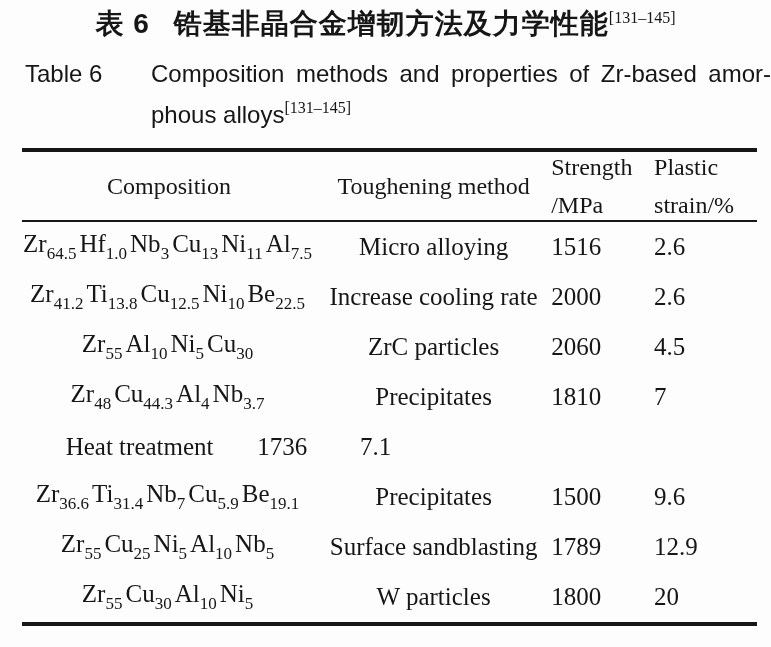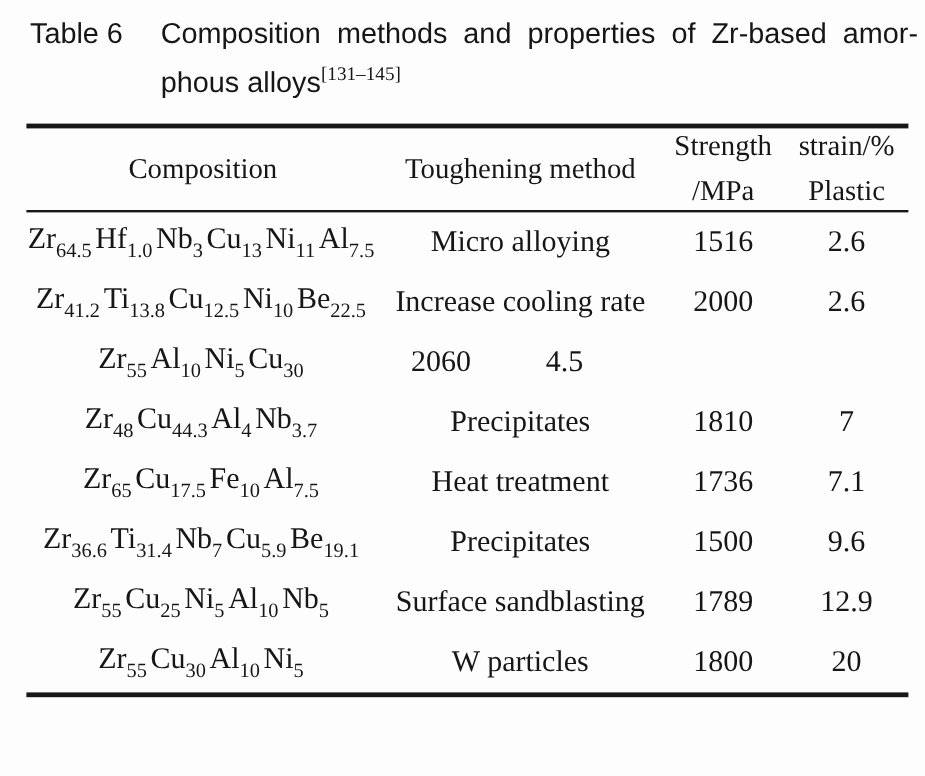--- a/index.html
+++ b/index.html
@@ -32,20 +32,21 @@
     letter-spacing: 0;
   }
 
   
   .caption {
     display: flex;
     margin: 8px 0 0 25px;
     font-family: "Liberation Sans", "DejaVu Sans", sans-serif;
     font-size: 24px;
     font-weight: 400;
+    gap: 17px;
   }
   .caption-label { width: 109px; flex: none; line-height: 41px; }
   .caption-body  { width: 631px; line-height: 41px; }
   .cap-line1 { text-align: justify; text-align-last: justify; }
 
   
   .tbl {
     margin: 10px 14px 0 22px;   
     font-family: "Liberation Serif", "DejaVu Serif", serif;
   }
@@ -53,59 +54,60 @@
   .rule-thin  { height: 2px; background: #171717; }
 
   .thead {
     display: flex;
     align-items: center;
     height: 68px;
     font-size: 24px;
   }
   .col-comp   { width: 40%; text-align: center; }
   .col-method { width: 32%; text-align: center; }
-  .col-num    { width: 14%; text-align: center; }
+  .col-num    { width: 14%; text-align: left; }
   .two-line div { line-height: 38px; }
 
   .tr {
     display: flex;
     align-items: center;
     height: 50px;
     font-size: 25px;
   }
   .eg { margin-right: 3px; white-space: nowrap; font-family: Liberation Serif, serif; }
   .eg .sub { font-size: 17px; vertical-align: -7px; letter-spacing: 0; }
 </style>
 </head>
 <body>
 
 <div class="page">
 
+  <div class="title-cn"><span>表 6</span><span class="gap"></span><span>锆基非晶合金增韧方法及力学性能</span><span class="sup-ref">[131–145]</span></div>
 
   <div class="caption">
     <div class="caption-label">Table 6</div>
     <div class="caption-body">
       <div class="cap-line1">Composition methods and properties of Zr-based amor-</div>
       <div class="cap-line2"><span>phous alloys</span><span class="sup-ref">[131–145]</span></div>
     </div>
   </div>
 
   <div class="tbl">
     <div class="rule-thick"></div>
 
     <div class="thead">
       <div class="col-comp">Composition</div>
       <div class="col-method">Toughening method</div>
       <div class="col-num two-line">
         <div>Strength</div>
         <div>/MPa</div>
       </div>
       <div class="col-num two-line">
+        <div>Plastic</div>
         <div>strain/%</div>
-        <div>Plastic</div>
       </div>
     </div>
 
     <div class="rule-thin"></div>
 
     <div>
   <div class="tr">
     <div class="col-comp"><span class="eg"><span class="el">Zr</span><span class="sub">64.5</span></span><span class="eg"><span class="el">Hf</span><span class="sub">1.0</span></span><span class="eg"><span class="el">Nb</span><span class="sub">3</span></span><span class="eg"><span class="el">Cu</span><span class="sub">13</span></span><span class="eg"><span class="el">Ni</span><span class="sub">11</span></span><span class="eg"><span class="el">Al</span><span class="sub">7.5</span></span></div>
     <div class="col-method">Micro alloying</div>
     <div class="col-num">1516</div>
@@ -114,33 +116,33 @@
 
   <div class="tr">
     <div class="col-comp"><span class="eg"><span class="el">Zr</span><span class="sub">41.2</span></span><span class="eg"><span class="el">Ti</span><span class="sub">13.8</span></span><span class="eg"><span class="el">Cu</span><span class="sub">12.5</span></span><span class="eg"><span class="el">Ni</span><span class="sub">10</span></span><span class="eg"><span class="el">Be</span><span class="sub">22.5</span></span></div>
     <div class="col-method">Increase cooling rate</div>
     <div class="col-num">2000</div>
     <div class="col-num">2.6</div>
   </div>
 
   <div class="tr">
     <div class="col-comp"><span class="eg"><span class="el">Zr</span><span class="sub">55</span></span><span class="eg"><span class="el">Al</span><span class="sub">10</span></span><span class="eg"><span class="el">Ni</span><span class="sub">5</span></span><span class="eg"><span class="el">Cu</span><span class="sub">30</span></span></div>
+    <div class="col-method">ZrC particles</div>
     <div class="col-num">2060</div>
     <div class="col-num">4.5</div>
   </div>
 
   <div class="tr">
     <div class="col-comp"><span class="eg"><span class="el">Zr</span><span class="sub">48</span></span><span class="eg"><span class="el">Cu</span><span class="sub">44.3</span></span><span class="eg"><span class="el">Al</span><span class="sub">4</span></span><span class="eg"><span class="el">Nb</span><span class="sub">3.7</span></span></div>
     <div class="col-method">Precipitates</div>
     <div class="col-num">1810</div>
     <div class="col-num">7</div>
   </div>
 
   <div class="tr">
-    <div class="col-comp"><span class="eg"><span class="el">Zr</span><span class="sub">65</span></span><span class="eg"><span class="el">Cu</span><span class="sub">17.5</span></span><span class="eg"><span class="el">Fe</span><span class="sub">10</span></span><span class="eg"><span class="el">Al</span><span class="sub">7.5</span></span></div>
     <div class="col-method">Heat treatment</div>
     <div class="col-num">1736</div>
     <div class="col-num">7.1</div>
   </div>
 
   <div class="tr">
     <div class="col-comp"><span class="eg"><span class="el">Zr</span><span class="sub">36.6</span></span><span class="eg"><span class="el">Ti</span><span class="sub">31.4</span></span><span class="eg"><span class="el">Nb</span><span class="sub">7</span></span><span class="eg"><span class="el">Cu</span><span class="sub">5.9</span></span><span class="eg"><span class="el">Be</span><span class="sub">19.1</span></span></div>
     <div class="col-method">Precipitates</div>
     <div class="col-num">1500</div>
     <div class="col-num">9.6</div>

